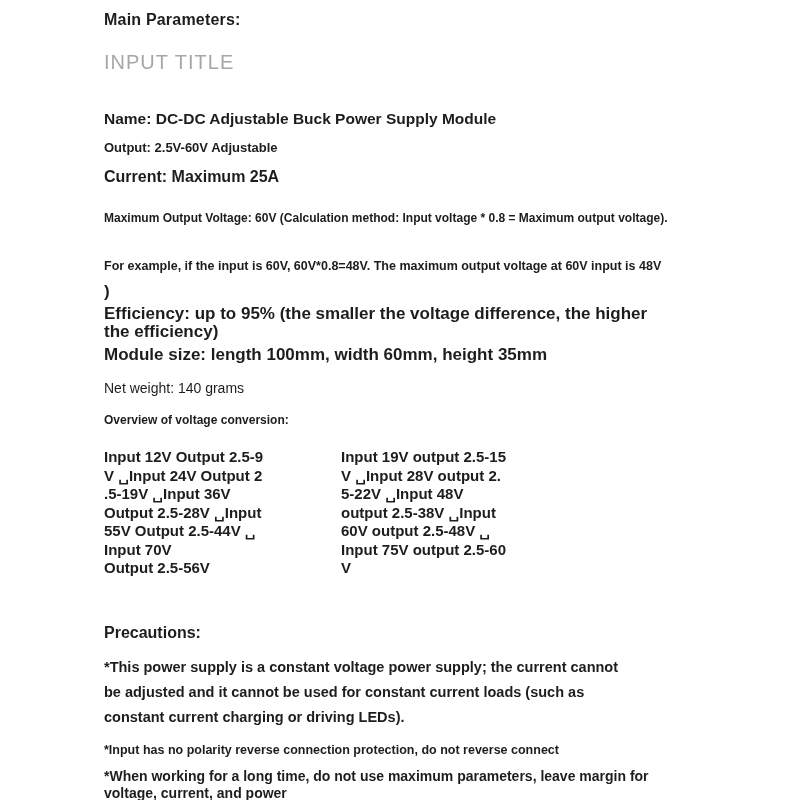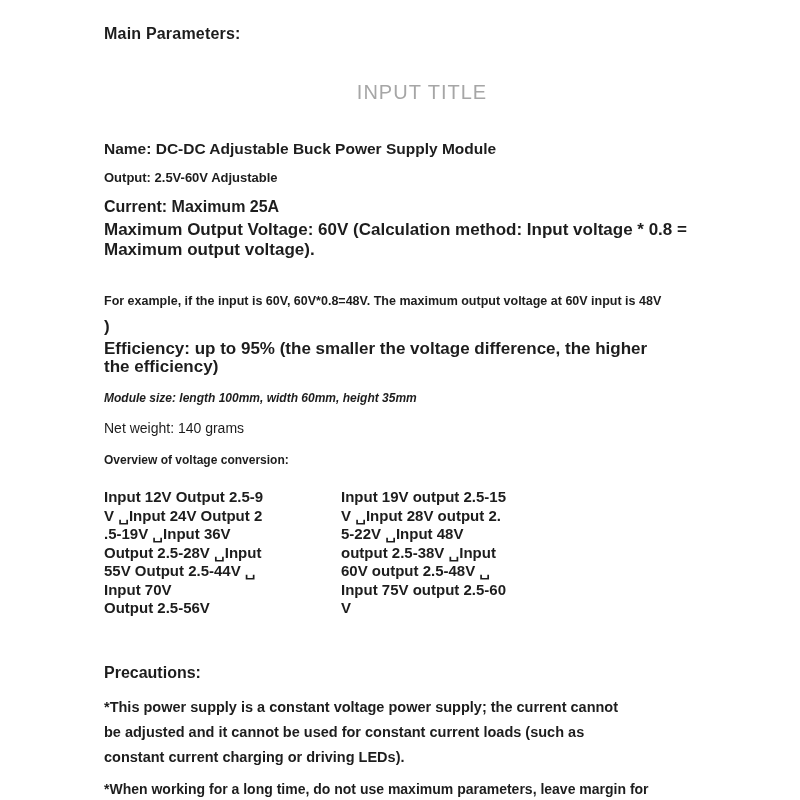--- a/index.html
+++ b/index.html
@@ -6,53 +6,52 @@
   html, body { width: 800px; height: 800px; background: #ffffff; }
   body {
     font-family: "Liberation Sans", "DejaVu Sans", sans-serif;
     color: #1d1d1d;
     overflow: hidden;
   }
   .page {
     position: relative;
     width: 800px;
     height: 800px;
-    padding: 24px 60px 0 104px;
+    padding: 10px 60px 0 104px;
   }
   .pre { white-space: pre-line; }
 
   .main-heading {
     font-size: 16px;
     font-weight: bold;
     line-height: 20px;
     letter-spacing: 0.2px;
   }
   .title-placeholder {
-    margin-top: 36px;
+    margin-top: 20px;
     font-size: 20px;
     font-weight: 400;
     color: #a6a6a6;
     letter-spacing: 1px;
     line-height: 24px;
-    text-align: center;
   }
   .spec-name   { margin-top: 36px; font-size: 15.5px; font-weight: bold; }
   .spec-input  { margin-top: 13px; font-size: 16px;   font-weight: bold; }
   .spec-input .hl {
     background: #f4f4f4;
     padding: 2px 30px 2px 1px;
   }
   .spec-output  { margin-top: 12px; font-size: 13px; font-weight: bold; }
   .spec-current { margin-top: 13px; font-size: 16px;   font-weight: bold; }
 
-  .note-small-1 { margin-top: 4px; font-size: 17px;   font-weight: bold; }
+  .note-small-1 { margin-top: 25px; font-size: 12px;   font-weight: bold; }
   .note-small-2 { margin-top: 34px; font-size: 12.5px; font-weight: bold; }
   .paren        { margin-top: 9px;  font-size: 17px;   font-weight: bold; }
   .efficiency   { margin-top: 3px;  font-size: 17px; font-weight: bold; line-height: 17.5px; }
-  .module-size  { margin-top: 16px; font-size: 12px; font-weight: bold; font-style: italic; }
+  .module-size  { margin-top: 5px; font-size: 17px; font-weight: bold; }
   .net-weight   { margin-top: 15px; font-size: 14px;   font-weight: normal; }
   .overview     { margin-top: 17px; font-size: 12px;   font-weight: bold; }
 
   .conversion {
     margin-top: 21px;
     display: flex;
     align-items: flex-end;
   }
   .conversion .col {
     font-size: 15px;
@@ -115,17 +114,18 @@
 Input 75V output 2.5-60
 V</div>
   </div>
 
   <div class="precautions-heading">Precautions:</div>
 
   <div class="precaution-1 pre">*This power supply is a constant voltage power supply; the current cannot
 be adjusted and it cannot be used for constant current loads (such as
 constant current charging or driving LEDs).</div>
 
+  <div class="precaution-2">*Input has no polarity reverse connection protection, do not reverse connect</div>
 
   <div class="precaution-3 pre">*When working for a long time, do not use maximum parameters, leave margin for
 voltage, current, and power</div>
 
 </div>
 
 </body></html>

